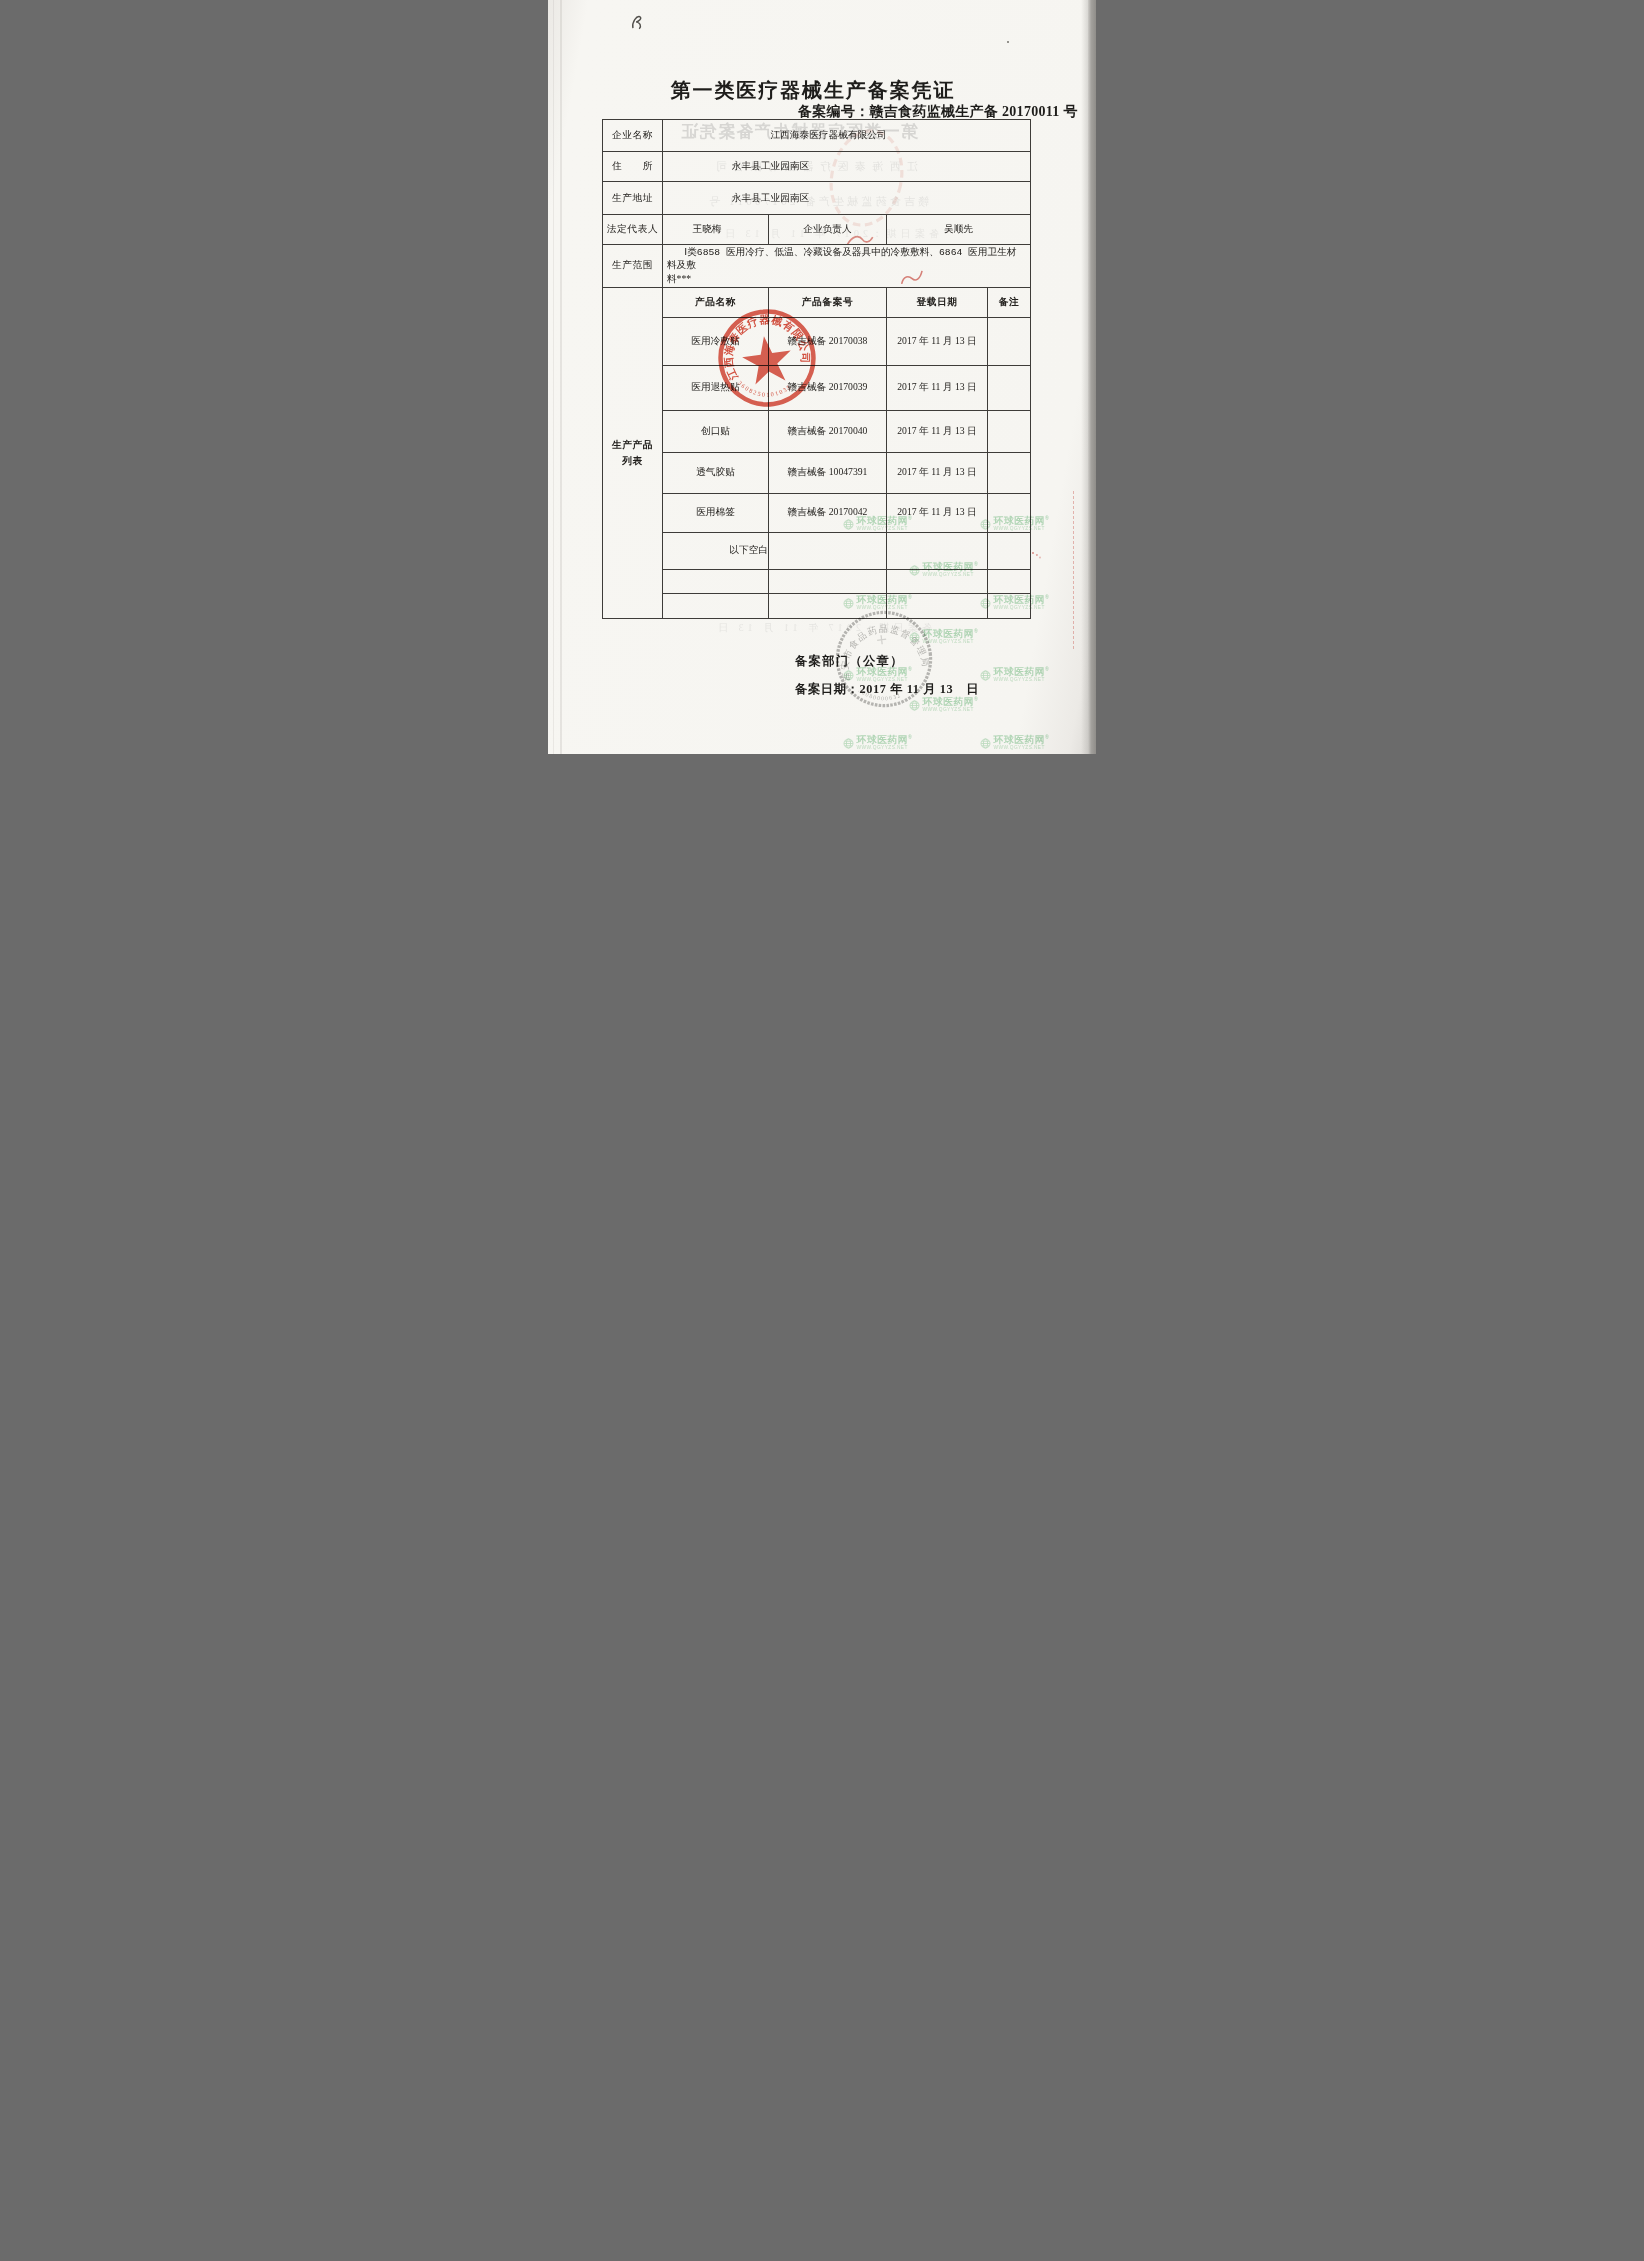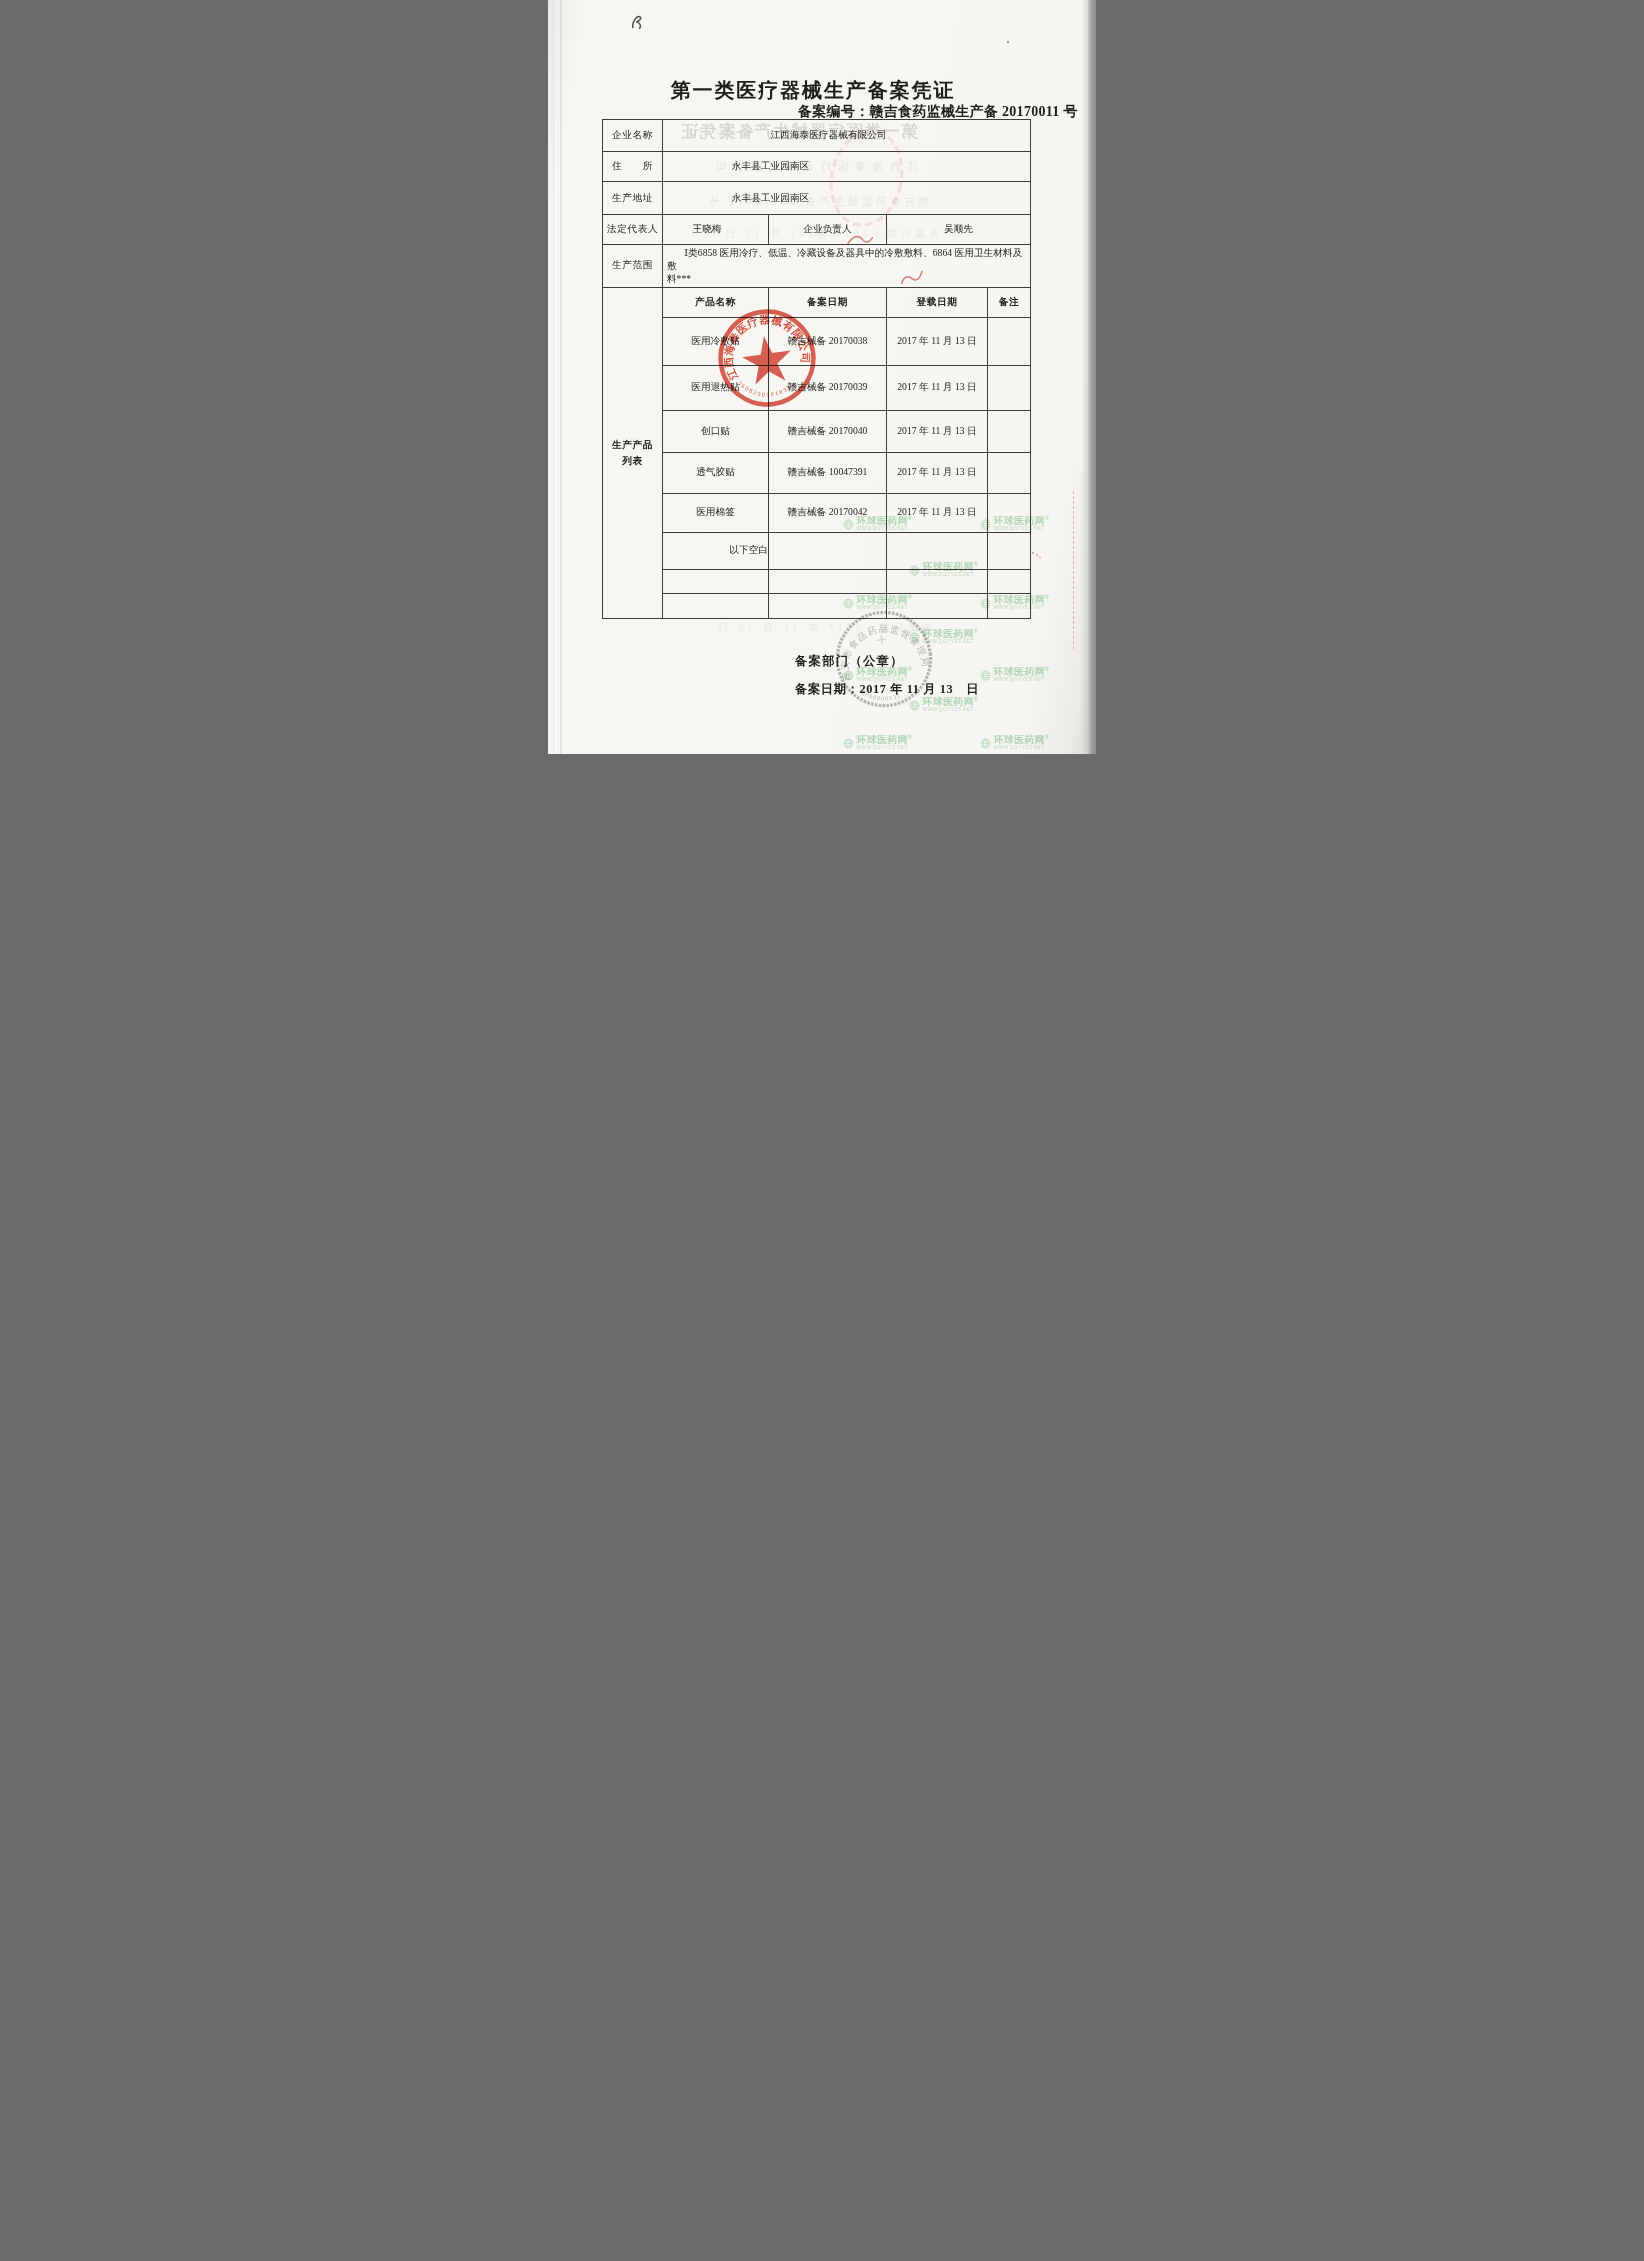--- a/index.html
+++ b/index.html
@@ -38,21 +38,21 @@
   
   .cert-table{position:absolute;left:54px;top:119px;width:427px;border-collapse:collapse;table-layout:fixed;z-index:2;}
   .cert-table td{border:0.6px solid #3e3c39;padding:0;font-size:9.7px;text-align:center;vertical-align:middle;
     overflow:hidden;color:#23211e;}
   .cert-table{border:1.3px solid #33312e;padding-left:44px;}
   td.lbl{letter-spacing:0.6px;}
   td.shift-a{padding-right:36px;}
   td.shift-b{padding-right:152px;}
   td.shift-c{padding-right:17px;}
   td.scope{text-align:left;padding:1.3px 6.4px 1.3px 3.9px;}
-  .scope-l1{display:block;text-indent:17.4px;line-height:13px;}
+  .scope-l1{display:block;text-indent:17.4px;line-height:13px;font-family:Liberation Mono, monospace;}
   .scope-l2{display:block;line-height:13px;}
   td.prod-col-label div{line-height:16px;letter-spacing:0.6px;}
   tr.hdr td{font-weight:600;letter-spacing:0.6px;}
   td.blank-note{text-align:right;padding-left:12.3px;}
 
   
   .dept-line{position:absolute;left:247px;top:653px;font-size:12.3px;font-weight:700;letter-spacing:1.3px;z-index:4;}
   .date-line{position:absolute;left:247px;top:681px;font-size:12.3px;font-weight:700;letter-spacing:0.6px;z-index:4;}
 
   
@@ -136,21 +136,21 @@
         <span class="scope-l1">Ⅰ类6858 医用冷疗、低温、冷藏设备及器具中的冷敷敷料、6864 医用卫生材料及敷</span>
         <span class="scope-l2">料***</span>
       </td>
     </tr>
     <tr style="height:30px" class="hdr">
       <td rowspan="9" class="prod-col-label">
         <div>生产产品</div>
         <div>列表</div>
       </td>
       <td>产品名称</td>
-      <td>备案日期</td>
+      <td>产品备案号</td>
       <td>登载日期</td>
       <td>备注</td>
     </tr>
     <tr style="height:48px">
       <td>医用冷敷贴</td>
       <td>赣吉械备 20170038</td>
       <td>2017 年 11 月 13 日</td>
       <td></td>
     </tr>
     <tr style="height:45px">

